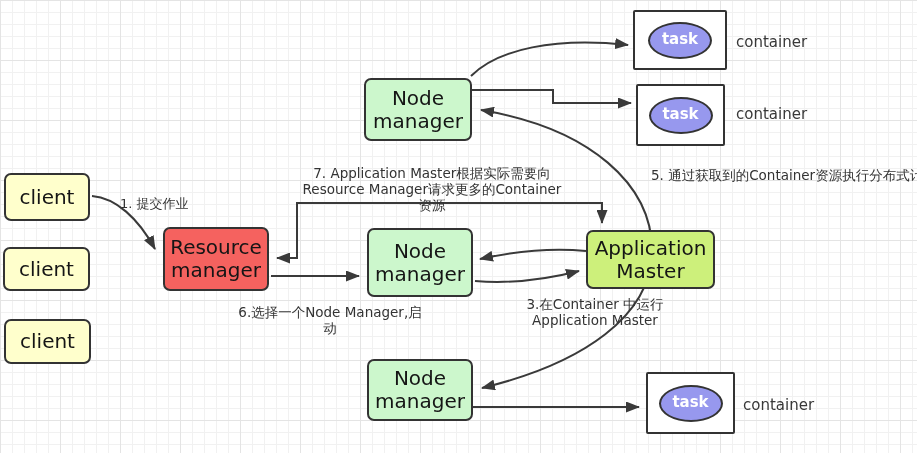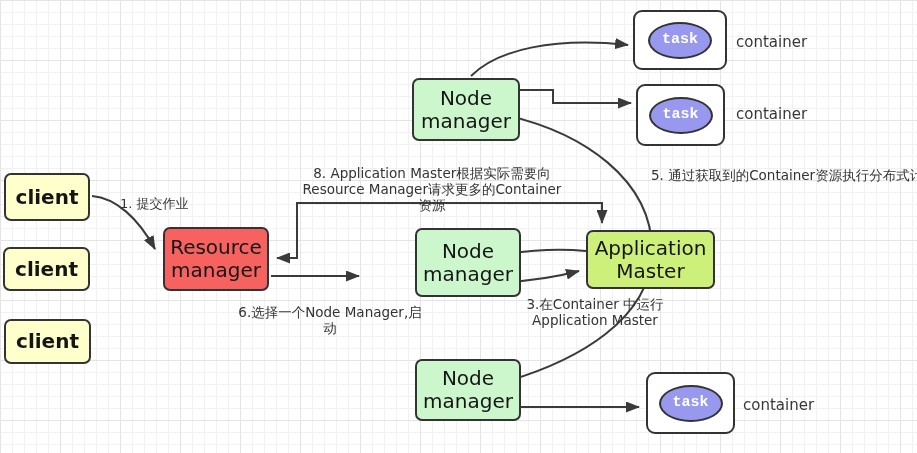--- a/index.html
+++ b/index.html
@@ -29,25 +29,25 @@
     border-radius: 7px;
     display: flex;
     align-items: center;
     justify-content: center;
     text-align: center;
     font-size: 20px;
     line-height: 1.15;
     color: #151515;
     padding: 2px 6px;
   }
-  .client        { background: #ffffcc; font-weight: bold; }
+  .client        { background: #ffffcc; }
   .rm            { background: #f5625f; text-align: center; }
-  .nm            { background: #ccf7cc; margin-left: 48px; }
+  .nm            { background: #ccf7cc; }
   .am            { background: #cdf07b; }
-  .container-box { background: #ffffff; border-radius: 9px; font-family: Liberation Mono, monospace; }
+  .container-box { background: #ffffff; border-radius: 2px; }
 
   .client-1 { left: 4px;   top: 173px; width: 86px;  height: 48px; }
   .client-2 { left: 3px;   top: 247px; width: 87px;  height: 44px; }
   .client-3 { left: 4px;   top: 319px; width: 87px;  height: 45px; }
   .rm       { left: 163px; top: 227px; width: 106px; height: 64px; }
   .nm-top   { left: 364px; top: 78px;  width: 108px; height: 63px; }
   .nm-mid   { left: 367px; top: 228px; width: 106px; height: 69px; }
   .nm-bot   { left: 367px; top: 359px; width: 106px; height: 62px; }
   .am       { left: 586px; top: 230px; width: 129px; height: 59px; }
 
@@ -142,19 +142,19 @@
   <div class="lbl center lbl-step2">
     <div>6.选择一个Node Manager,启动</div>
   </div>
 
   <div class="lbl center lbl-step3">
     <div>3.在Container 中运行</div>
     <div>Application Master</div>
   </div>
 
   <div class="lbl center lbl-step4">
-    <div>8. Application Master根据实际需要向</div>
+    <div>7. Application Master根据实际需要向</div>
     <div>Resource Manager请求更多的Container资源</div>
   </div>
 
   <div class="lbl lbl-step5">5. 通过获取到的Container资源执行分布式计算</div>
 
 </div>
 
 </body></html>

